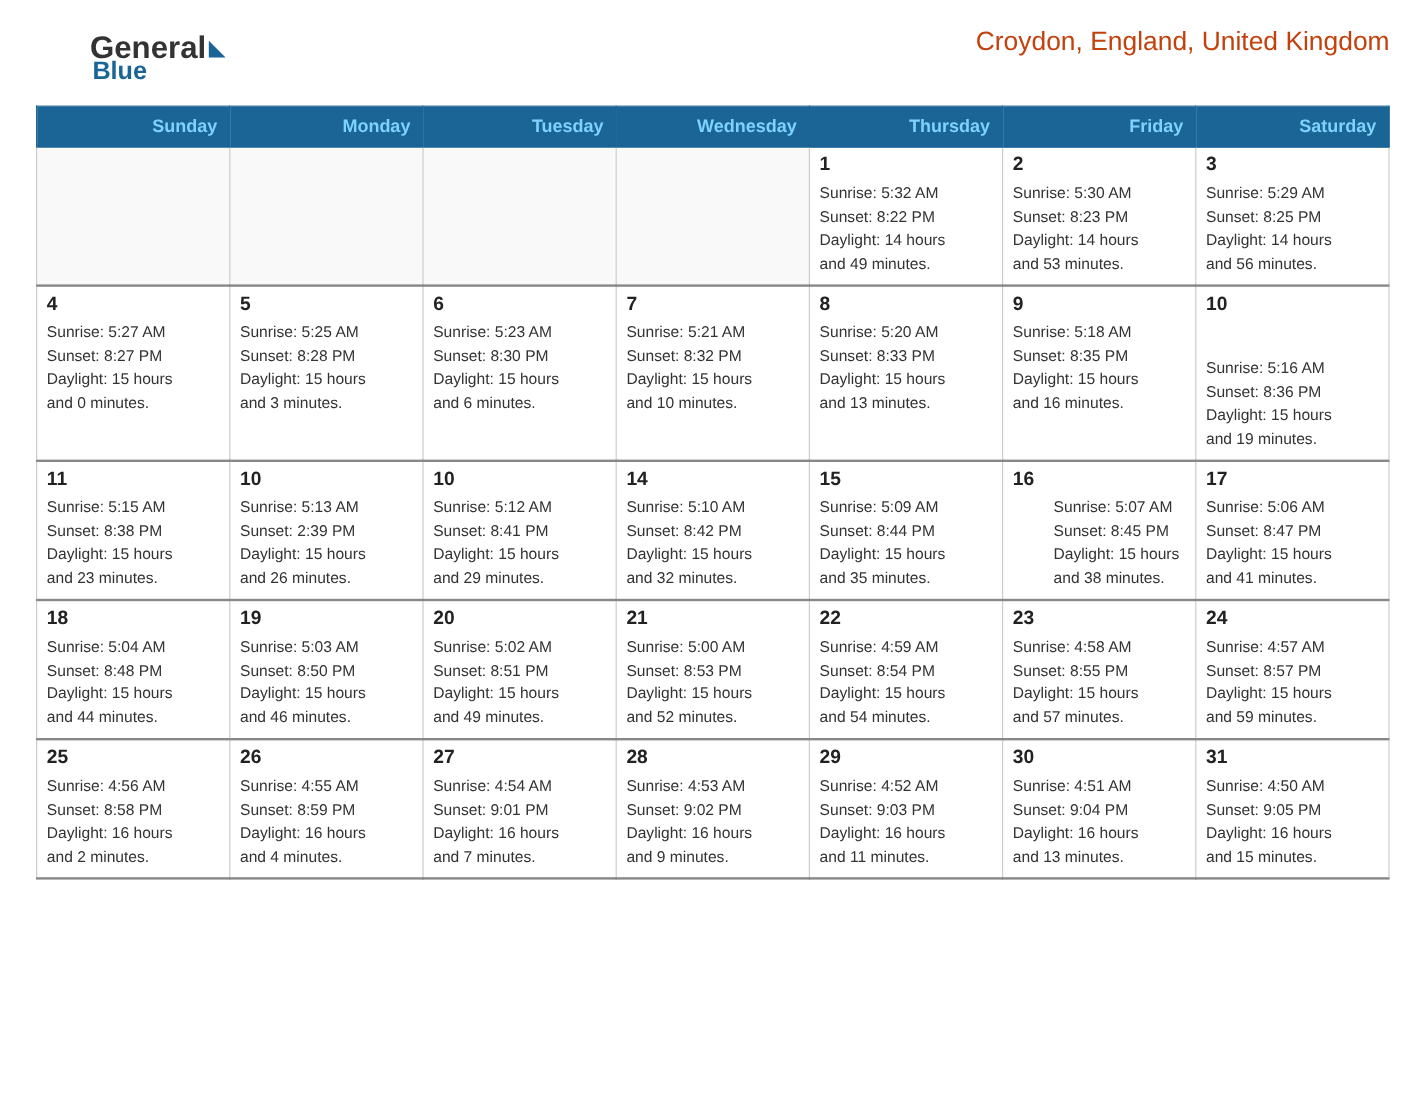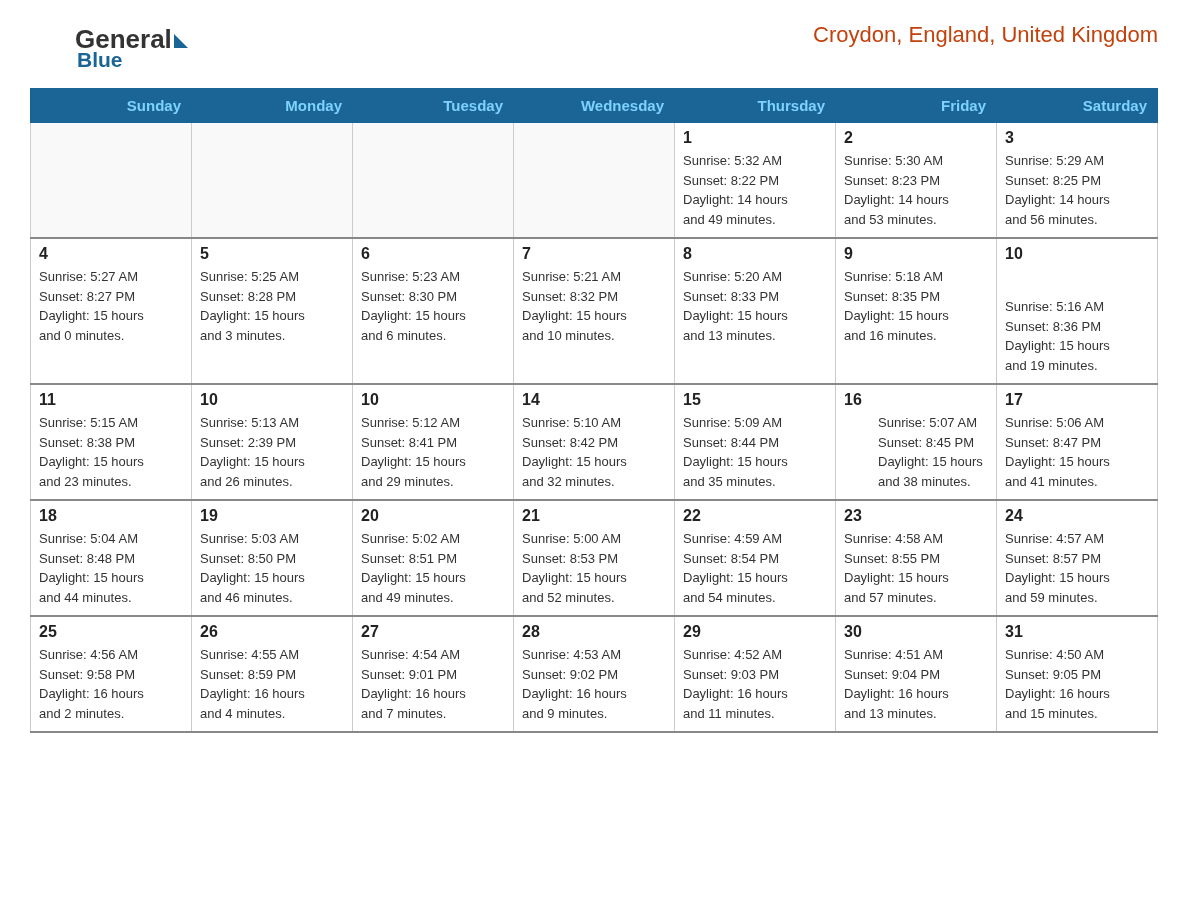--- a/index.html
+++ b/index.html
@@ -310,21 +310,21 @@
           <div class="day-info" style="white-space: pre-line;">Sunrise: 4:57 AM
 Sunset: 8:57 PM
 Daylight: 15 hours
 and 59 minutes.</div>
         </td>
       </tr>
       <tr>
         <td>
           <div class="day-number">25</div>
           <div class="day-info" style="white-space: pre-line;">Sunrise: 4:56 AM
-Sunset: 9:58 PM
+Sunset: 8:58 PM
 Daylight: 16 hours
 and 2 minutes.</div>
         </td>
         <td>
           <div class="day-number">26</div>
           <div class="day-info" style="white-space: pre-line;">Sunrise: 4:55 AM
 Sunset: 8:59 PM
 Daylight: 16 hours
 and 4 minutes.</div>
         </td>

